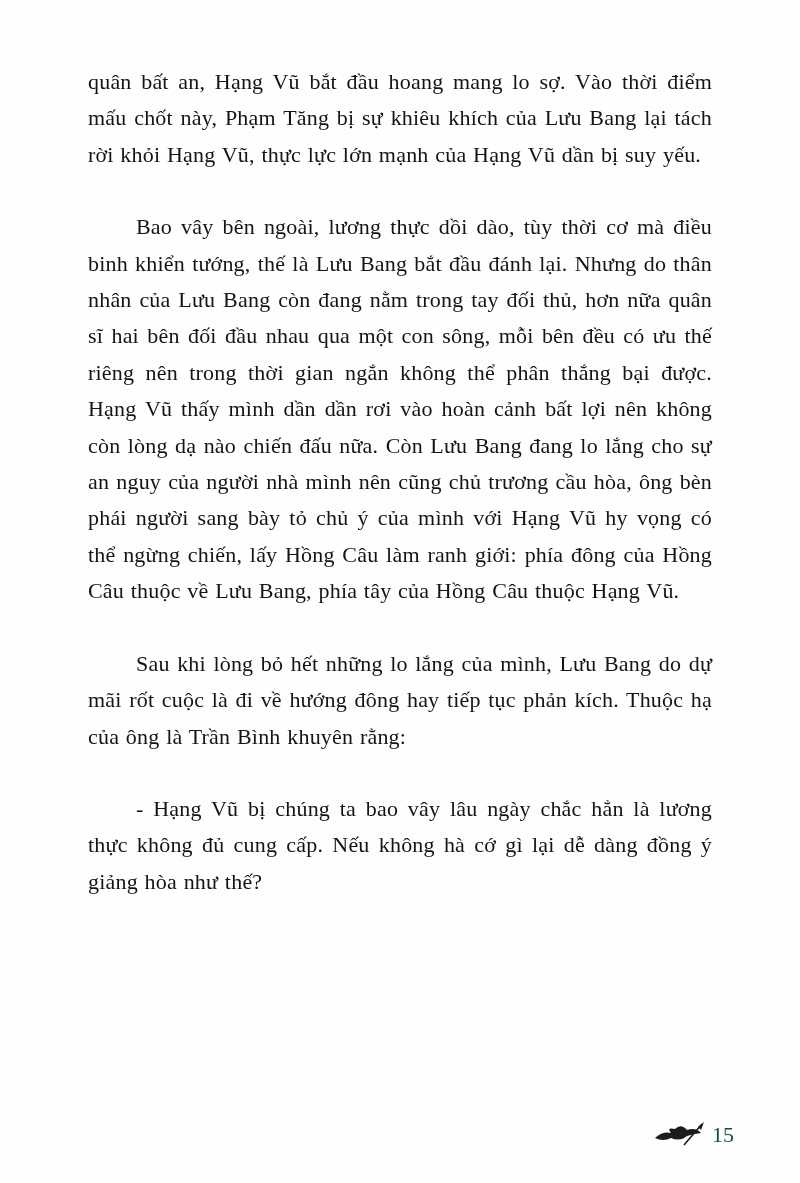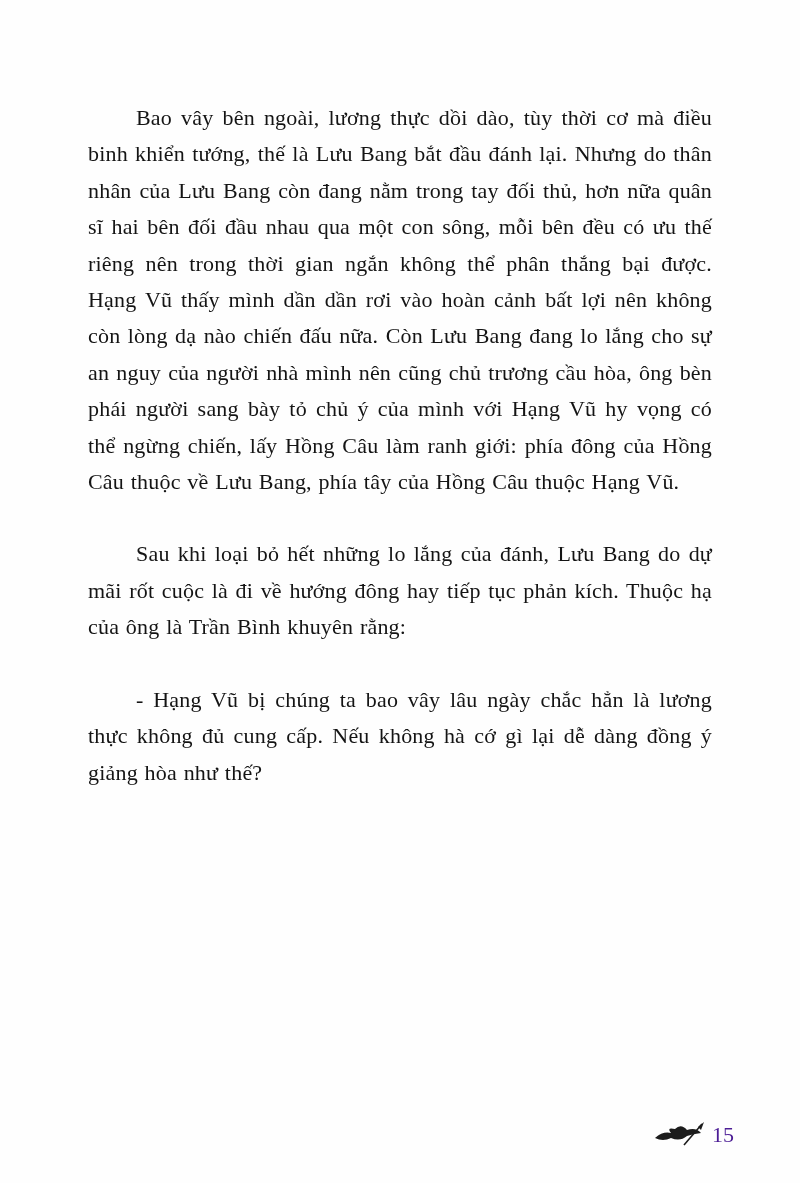--- a/index.html
+++ b/index.html
@@ -46,32 +46,33 @@
     align-items: center;
     gap: 4px;
   }
   .bird {
     display: inline-flex;
     align-items: center;
   }
   .page-number {
     font-size: 22px;
     line-height: 1;
-    color: #4c1d95;
+    color: #14532d;
     text-align: right;
   }
 </style>
 </head>
 <body>
 
 <div class="page">
 
   <div class="text-block">
+    <p>quân bất an, Hạng Vũ bắt đầu hoang mang lo sợ. Vào thời điểm mấu chốt này, Phạm Tăng bị sự khiêu khích của Lưu Bang lại tách rời khỏi Hạng Vũ, thực lực lớn mạnh của Hạng Vũ dần bị suy yếu.</p>
     <p class="indented">Bao vây bên ngoài, lương thực dồi dào, tùy thời cơ mà điều binh khiển tướng, thế là Lưu Bang bắt đầu đánh lại. Nhưng do thân nhân của Lưu Bang còn đang nằm trong tay đối thủ, hơn nữa quân sĩ hai bên đối đầu nhau qua một con sông, mỗi bên đều có ưu thế riêng nên trong thời gian ngắn không thể phân thắng bại được. Hạng Vũ thấy mình dần dần rơi vào hoàn cảnh bất lợi nên không còn lòng dạ nào chiến đấu nữa. Còn Lưu Bang đang lo lắng cho sự an nguy của người nhà mình nên cũng chủ trương cầu hòa, ông bèn phái người sang bày tỏ chủ ý của mình với Hạng Vũ hy vọng có thể ngừng chiến, lấy Hồng Câu làm ranh giới: phía đông của Hồng Câu thuộc về Lưu Bang, phía tây của Hồng Câu thuộc Hạng Vũ.</p>
-    <p class="indented">Sau khi loại bỏ hết những lo lắng của đánh, Lưu Bang do dự mãi rốt cuộc là đi về hướng đông hay tiếp tục phản kích. Thuộc hạ của ông là Trần Bình khuyên rằng:</p>
+    <p class="indented">Sau khi lòng bỏ hết những lo lắng của mình, Lưu Bang do dự mãi rốt cuộc là đi về hướng đông hay tiếp tục phản kích. Thuộc hạ của ông là Trần Bình khuyên rằng:</p>
     <p class="indented">- Hạng Vũ bị chúng ta bao vây lâu ngày chắc hẳn là lương thực không đủ cung cấp. Nếu không hà cớ gì lại dễ dàng đồng ý giảng hòa như thế?</p>
   </div>
 
   <div class="page-footer">
     <span class="bird">
       <svg width="54" height="28" viewBox="0 0 54 28" aria-hidden="true">
         <path d="M1 17 Q9 10 17 12 Q12 6 21 8 Q27 2 33 9 Q42 6 47 12 Q39 13 33 15 Q26 21 17 17 Q9 21 1 17 Z" fill="#1c1c1c"></path>
         <path d="M30 24 L48 3" stroke="#1c1c1c" stroke-width="1.6" fill="none"></path>
         <path d="M44 6 L50 1 L47 9 Z" fill="#1c1c1c"></path>
       </svg>

